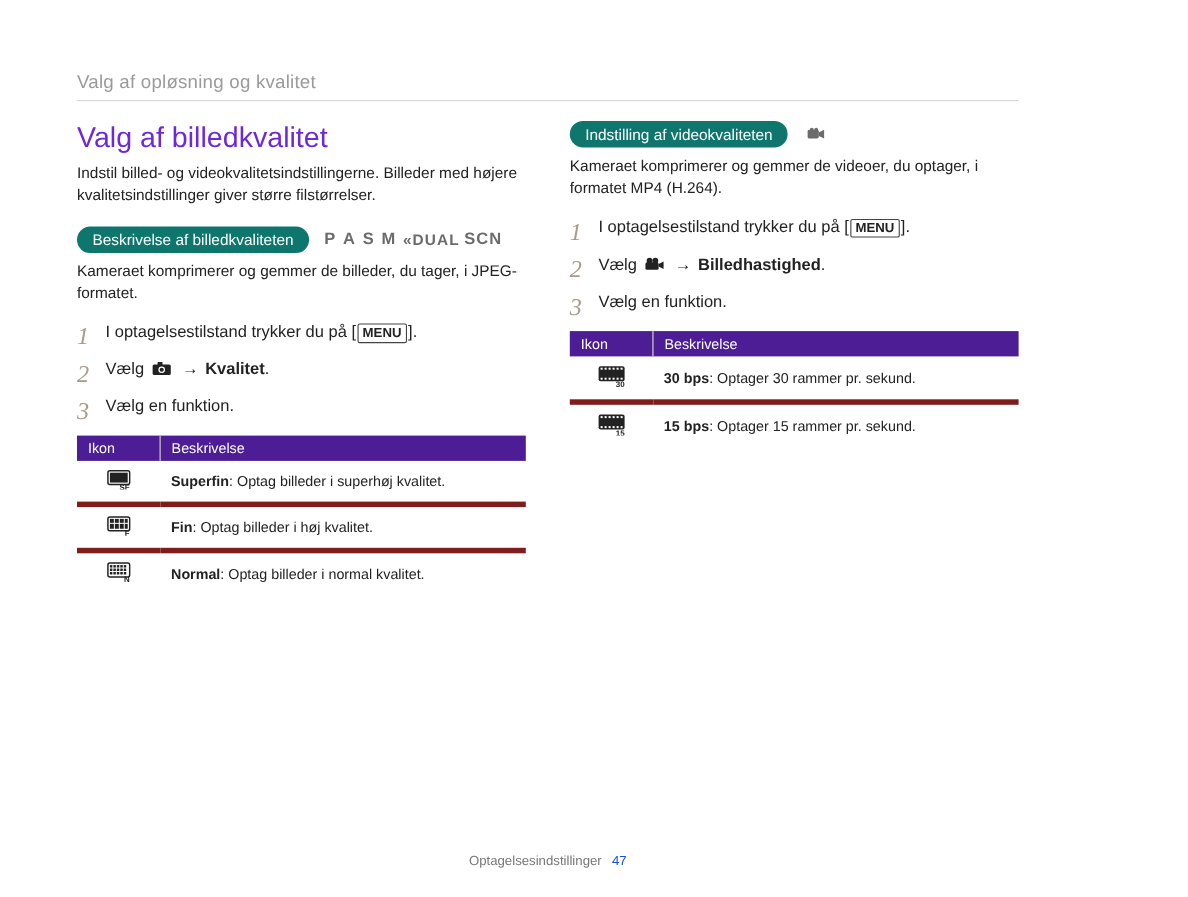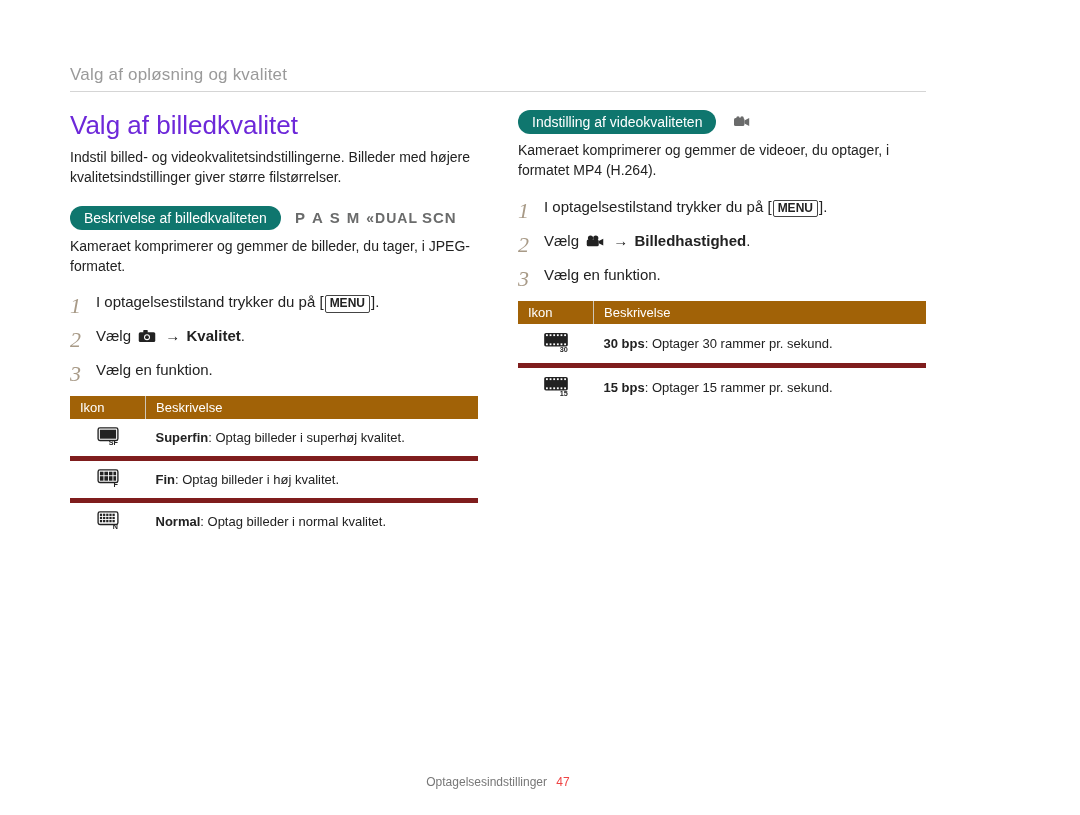--- a/index.html
+++ b/index.html
@@ -140,21 +140,21 @@
   .camera-icon svg { width: 18px; height: 14px; }
   .movie-icon svg { width: 20px; height: 14px; }
   .movie-mode-icon svg { width: 16px; height: 14px; }
 
   table.opt {
     width: 100%;
     border-collapse: collapse;
     font-size: 13px;
   }
   table.opt thead th {
-    background: #a16207;
+    background: #4c1d95;
     color: #fff;
     font-weight: 400;
     text-align: left;
     padding: 4px 10px;
     font-size: 13px;
   }
   table.opt thead th:first-child {
     width: 55px;
     border-right: 1px solid #cfc6b7;
   }
@@ -177,21 +177,21 @@
   .footer {
     position: absolute;
     bottom: 26px;
     left: 0;
     right: 0;
     text-align: center;
     font-size: 12px;
     color: #777;
   }
   .footer .pg {
-    color: #ef4444;
+    color: #1d4ed8;
     margin-left: 6px;
   }
 </style>
 </head>
 <body>
 
 <div class="page">
 
   <div class="breadcrumb">Valg af opløsning og kvalitet</div>
   <hr class="rule">

